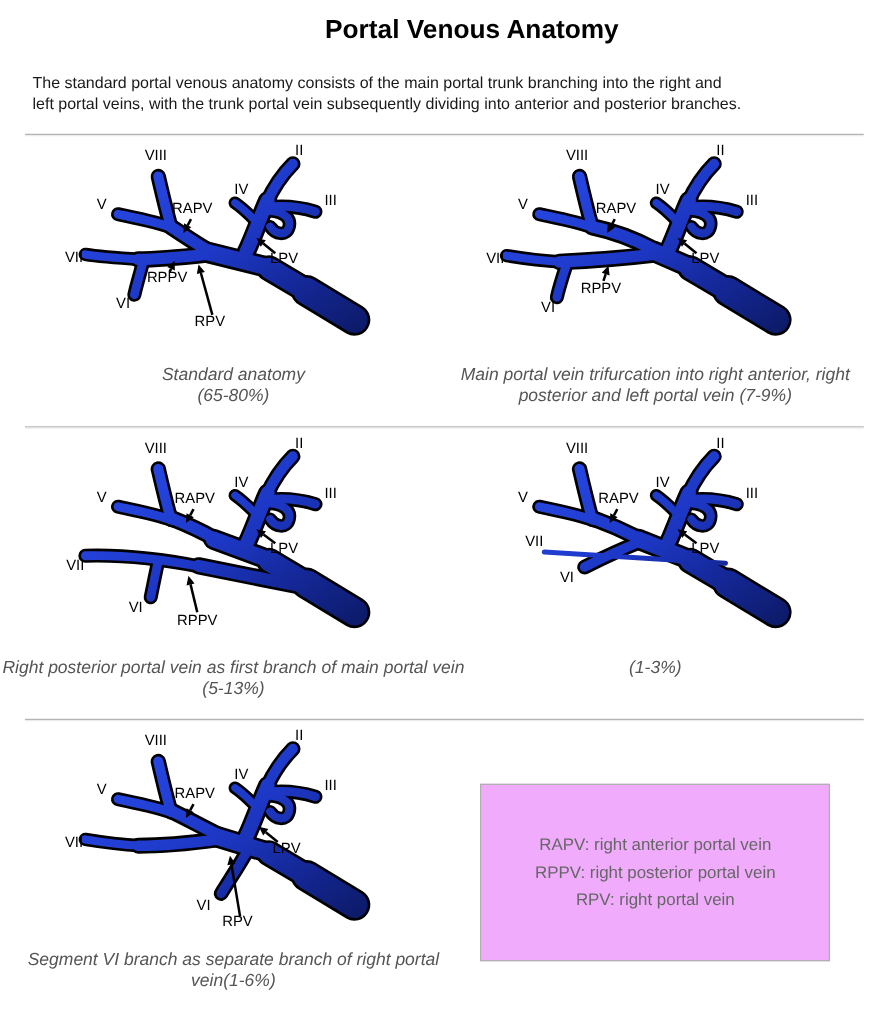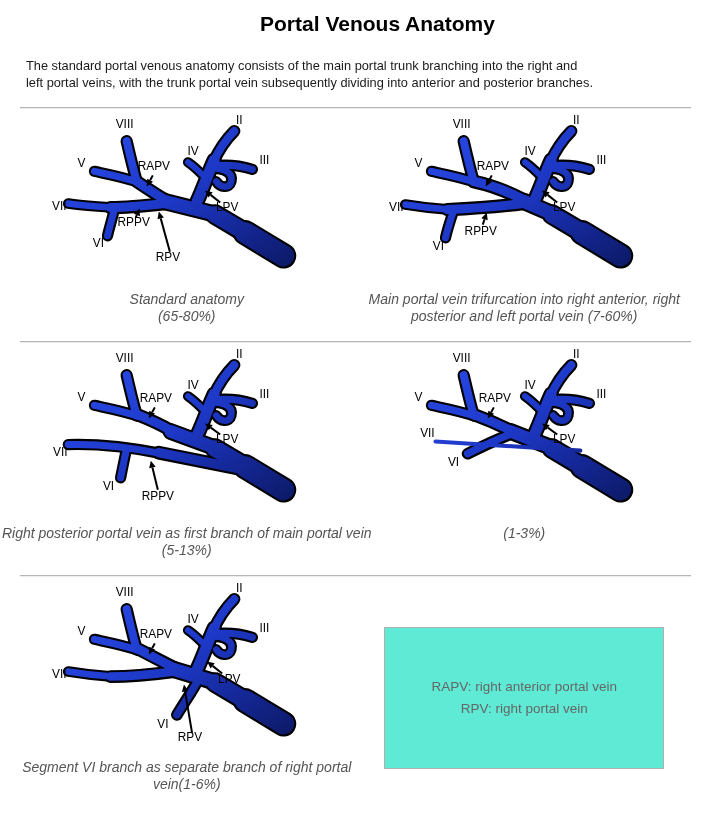--- a/index.html
+++ b/index.html
@@ -22,21 +22,21 @@
   figure.cell{margin:0;align-items:center;}
   svg.vein-svg{width:282px;height:166px;display:block;margin:0 auto;}
   figcaption.caption{
     margin-top:12px;text-align:center;font-size:14px;line-height:17px;color:#555;font-style:italic;
   }
   figcaption.caption span{display:block;white-space:nowrap;}
   .legend-cell{justify-content:flex-start;}
   .legend-box{
     margin-top:46px;width:278px;height:140px;border:1.5px solid #b0b0b0;
     display:flex;flex-direction:column;justify-content:center;align-items:center;
-    font-size:13.5px;line-height:22px;color:#666;background:#5eead4;
+    font-size:13.5px;line-height:22px;color:#666;background:#f0abfc;
   }
 </style>
 </head>
 <body>
 
 <div class="page">
   <h1 class="title">Portal Venous Anatomy</h1>
 
   <div class="intro">
     <span>The standard portal venous anatomy consists of the main portal trunk branching into the right and</span>
@@ -181,21 +181,21 @@
             <line x1="99" y1="111" x2="100.78640563788214" y2="105.6407830863536" stroke="#000000" stroke-width="2"></line>
             <polygon points="103,99 103.91706052144883,106.68433471420916 97.65575075431545,104.59723145849803" fill="#000000"></polygon>
           </g>
           <g>
             <line x1="173" y1="89" x2="163.46608166610122" y2="81.37286533288096" stroke="#000000" stroke-width="2"></line>
             <polygon points="158,77 165.52757532303082,78.79599826171896 161.40458800917162,83.94973240404296" fill="#000000"></polygon>
           </g>
         </svg>
       <figcaption class="caption">
         <span>Main portal vein trifurcation into right anterior, right</span>
-        <span>posterior and left portal vein (7-60%)</span>
+        <span>posterior and left portal vein (7-9%)</span>
       </figcaption>
     </figure>
   </section>
 
   <hr class="divider">
 
   <section class="row">
     <figure class="cell">
       <svg class="vein-svg" viewBox="0 0 280 165">
           <defs>
@@ -398,17 +398,18 @@
           </g>
         </svg>
       <figcaption class="caption">
         <span>Segment VI branch as separate branch of right portal</span>
         <span>vein(1-6%)</span>
       </figcaption>
     </figure>
     <div class="cell legend-cell">
       <div class="legend-box">
         <div>RAPV: right anterior portal vein</div>
+        <div>RPPV: right posterior portal vein</div>
         <div>RPV: right portal vein</div>
       </div>
     </div>
   </section>
 </div>
 
 </body></html>

